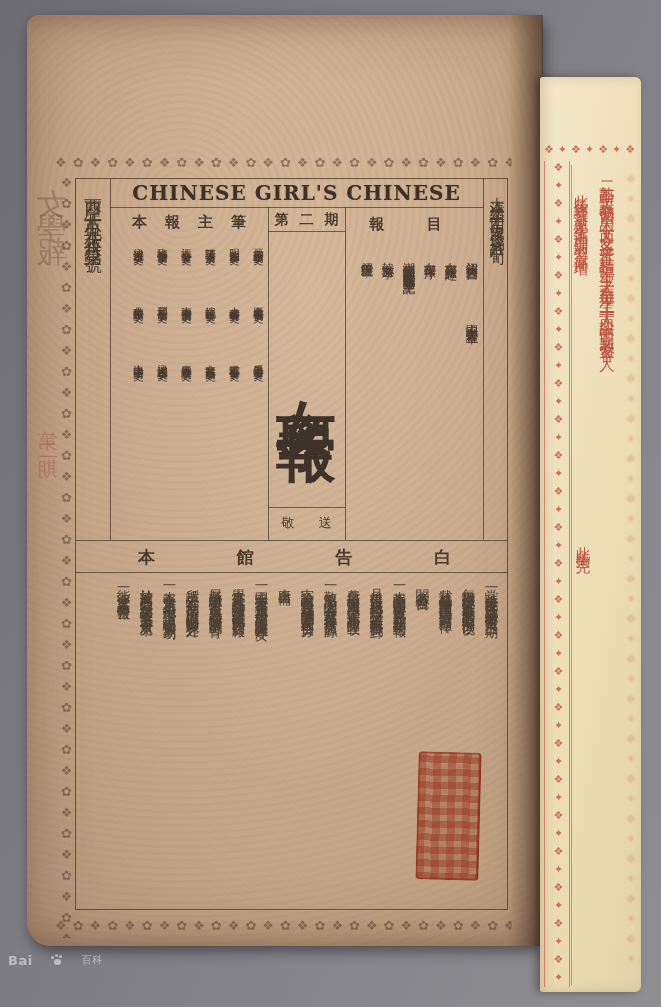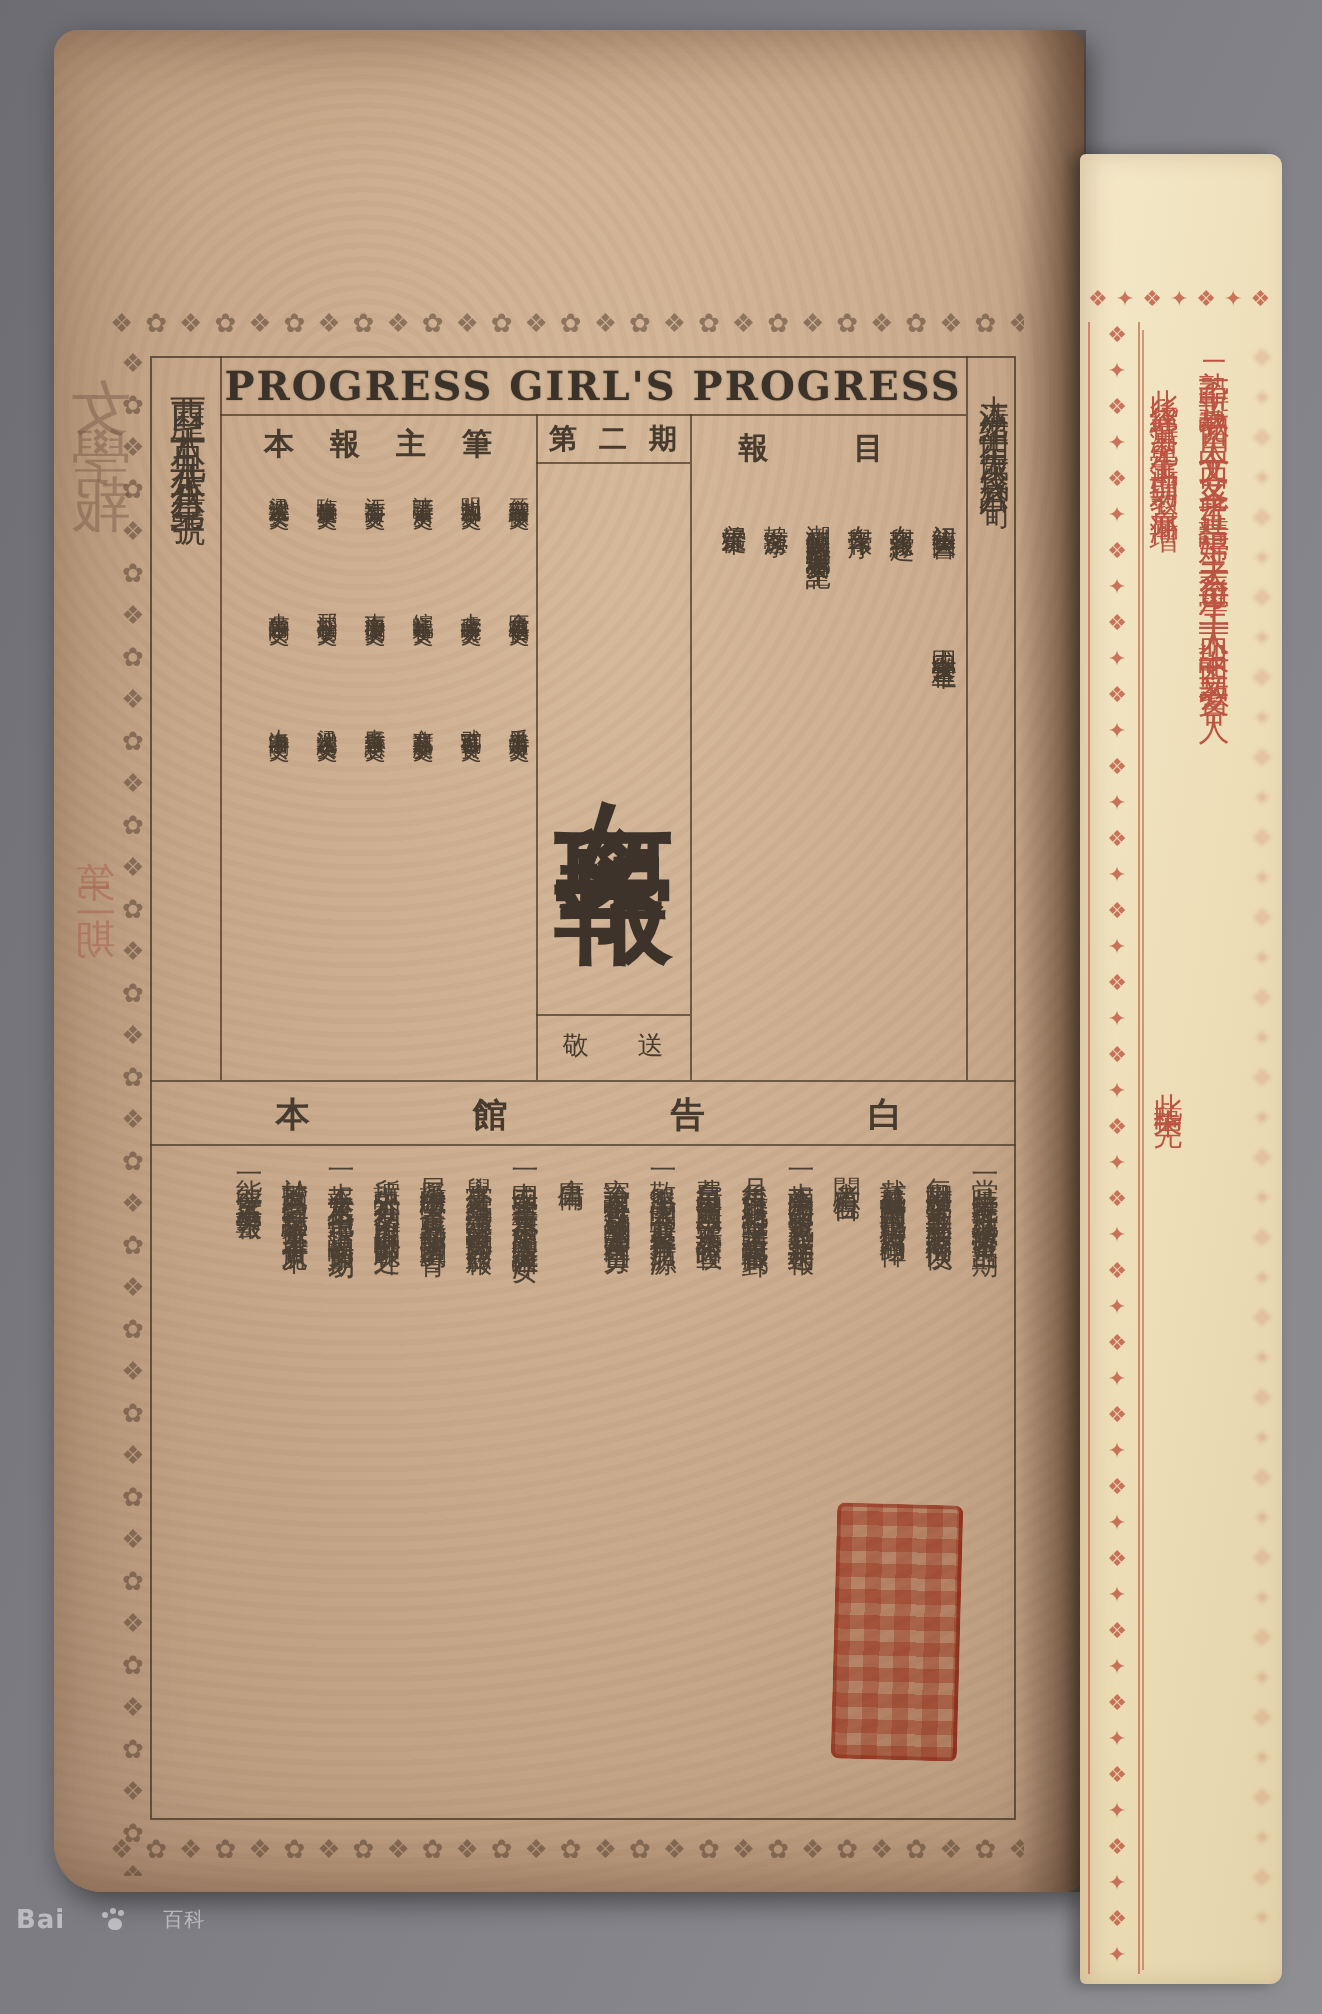--- a/index.html
+++ b/index.html
@@ -114,21 +114,21 @@
   <div class="abs vline" style="left:83px;top:163px;height:362px;"></div>
   <div class="abs vline" style="left:241px;top:192px;height:333px;"></div>
   <div class="abs vline" style="left:318px;top:192px;height:333px;"></div>
   <div class="abs vline" style="left:456px;top:163px;height:362px;"></div>
   <div class="abs hline" style="left:83px;top:192px;width:373px;"></div>
   <div class="abs hline" style="left:241px;top:216px;width:77px;"></div>
   <div class="abs hline" style="left:241px;top:492px;width:77px;"></div>
   <div class="abs hline" style="left:48px;top:525px;width:433px;"></div>
   <div class="abs hline" style="left:48px;top:557px;width:433px;"></div>
 
-  <div class="abs masthead">PROGRESS GIRL'S PROGRESS</div>
+  <div class="abs masthead">CHINESE GIRL'S CHINESE</div>
 
   <div class="abs v ink date-west">西歷一千八百九十八年八月第三號</div>
   <div class="abs v ink date-qing">大清光緒二十四年歲次戊戌六月中旬</div>
 
   <div class="abs rtl spread ink ed-head">
       <span>本</span>
       <span>報</span>
       <span>主</span>
       <span>筆</span>
     </div>

